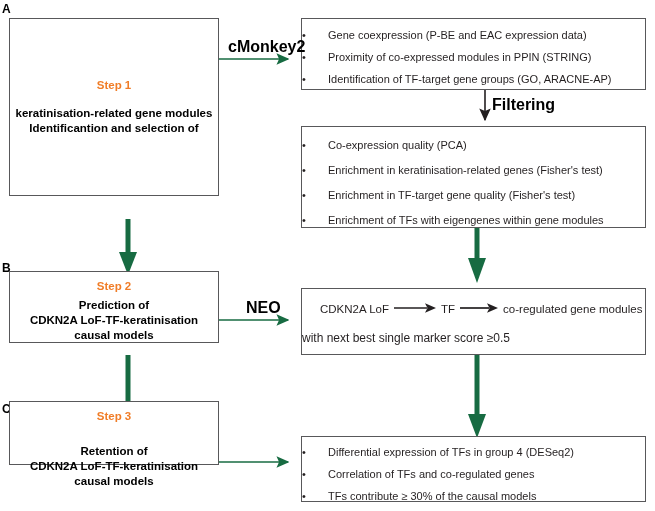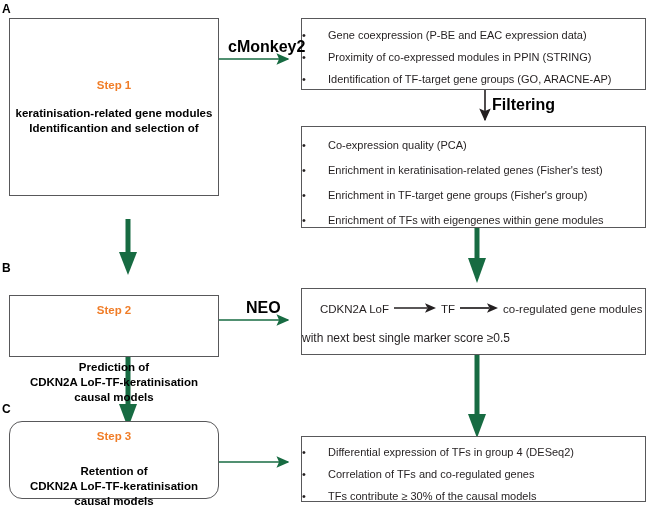--- a/index.html
+++ b/index.html
@@ -110,29 +110,29 @@
     <div class="bullet-row" style="margin-bottom:14px;">
       <span class="bullet-dot">•</span>
       <span class="bullet-text">Co-expression quality  (PCA)</span>
     </div>
     <div class="bullet-row" style="margin-bottom:14px;">
       <span class="bullet-dot">•</span>
       <span class="bullet-text">Enrichment in keratinisation-related genes (Fisher's test)</span>
     </div>
     <div class="bullet-row" style="margin-bottom:14px;">
       <span class="bullet-dot">•</span>
-      <span class="bullet-text">Enrichment in TF-target gene groups (Fisher's group)</span>
+      <span class="bullet-text">Enrichment in TF-target gene quality (Fisher's test)</span>
     </div>
     <div class="bullet-row">
       <span class="bullet-dot">•</span>
       <span class="bullet-text">Enrichment of TFs with eigengenes within gene modules</span>
     </div>
   </div>
 
-  <div class="box step-box" style="left:9px;top:295px;width:210px;height:62px;gap:38px;">
+  <div class="box step-box" style="left:9px;top:271px;width:210px;height:72px;">
     <div class="step-title" style="margin-top:8px;">Step 2</div>
     <div class="step-body" style="margin-top:6px;">
       <div>Prediction of</div>
       <div>CDKN2A LoF-TF-keratinisation</div>
       <div>causal models</div>
     </div>
   </div>
 
   <div class="box" style="left:301px;top:288px;width:345px;height:67px;">
     <div class="mid-line1" style="left:18px;top:13px;">
@@ -148,21 +148,21 @@
         <svg width="40" height="12" viewBox="0 0 40 12">
           <line x1="1" y1="6" x2="30" y2="6" stroke="#231f20" stroke-width="1.7"></line>
           <path d="M28,1.2 L39,6 L28,10.8 L30.5,6 Z" fill="#231f20"></path>
         </svg>
       </span>
       <span>co-regulated gene modules</span>
     </div>
     <div class="mid-line2" style="left:0;top:42px;width:345px;">with next best single marker score ≥0.5</div>
   </div>
 
-  <div class="box step-box" style="left:9px;top:421px;width:210px;height:78px;border-radius:13px;">
+  <div class="box step-box" style="left:9px;top:401px;width:210px;height:64px;">
     <div class="step-title" style="margin-top:8px;">Step 3</div>
     <div class="step-body" style="margin-top:22px;">
       <div>Retention of</div>
       <div>CDKN2A LoF-TF-keratinisation</div>
       <div>causal models</div>
     </div>
   </div>
 
   <div class="box bullet-list" style="left:301px;top:436px;width:345px;height:66px;padding:10px 0 0 0;">
     <div class="bullet-row" style="margin-bottom:11px;">

